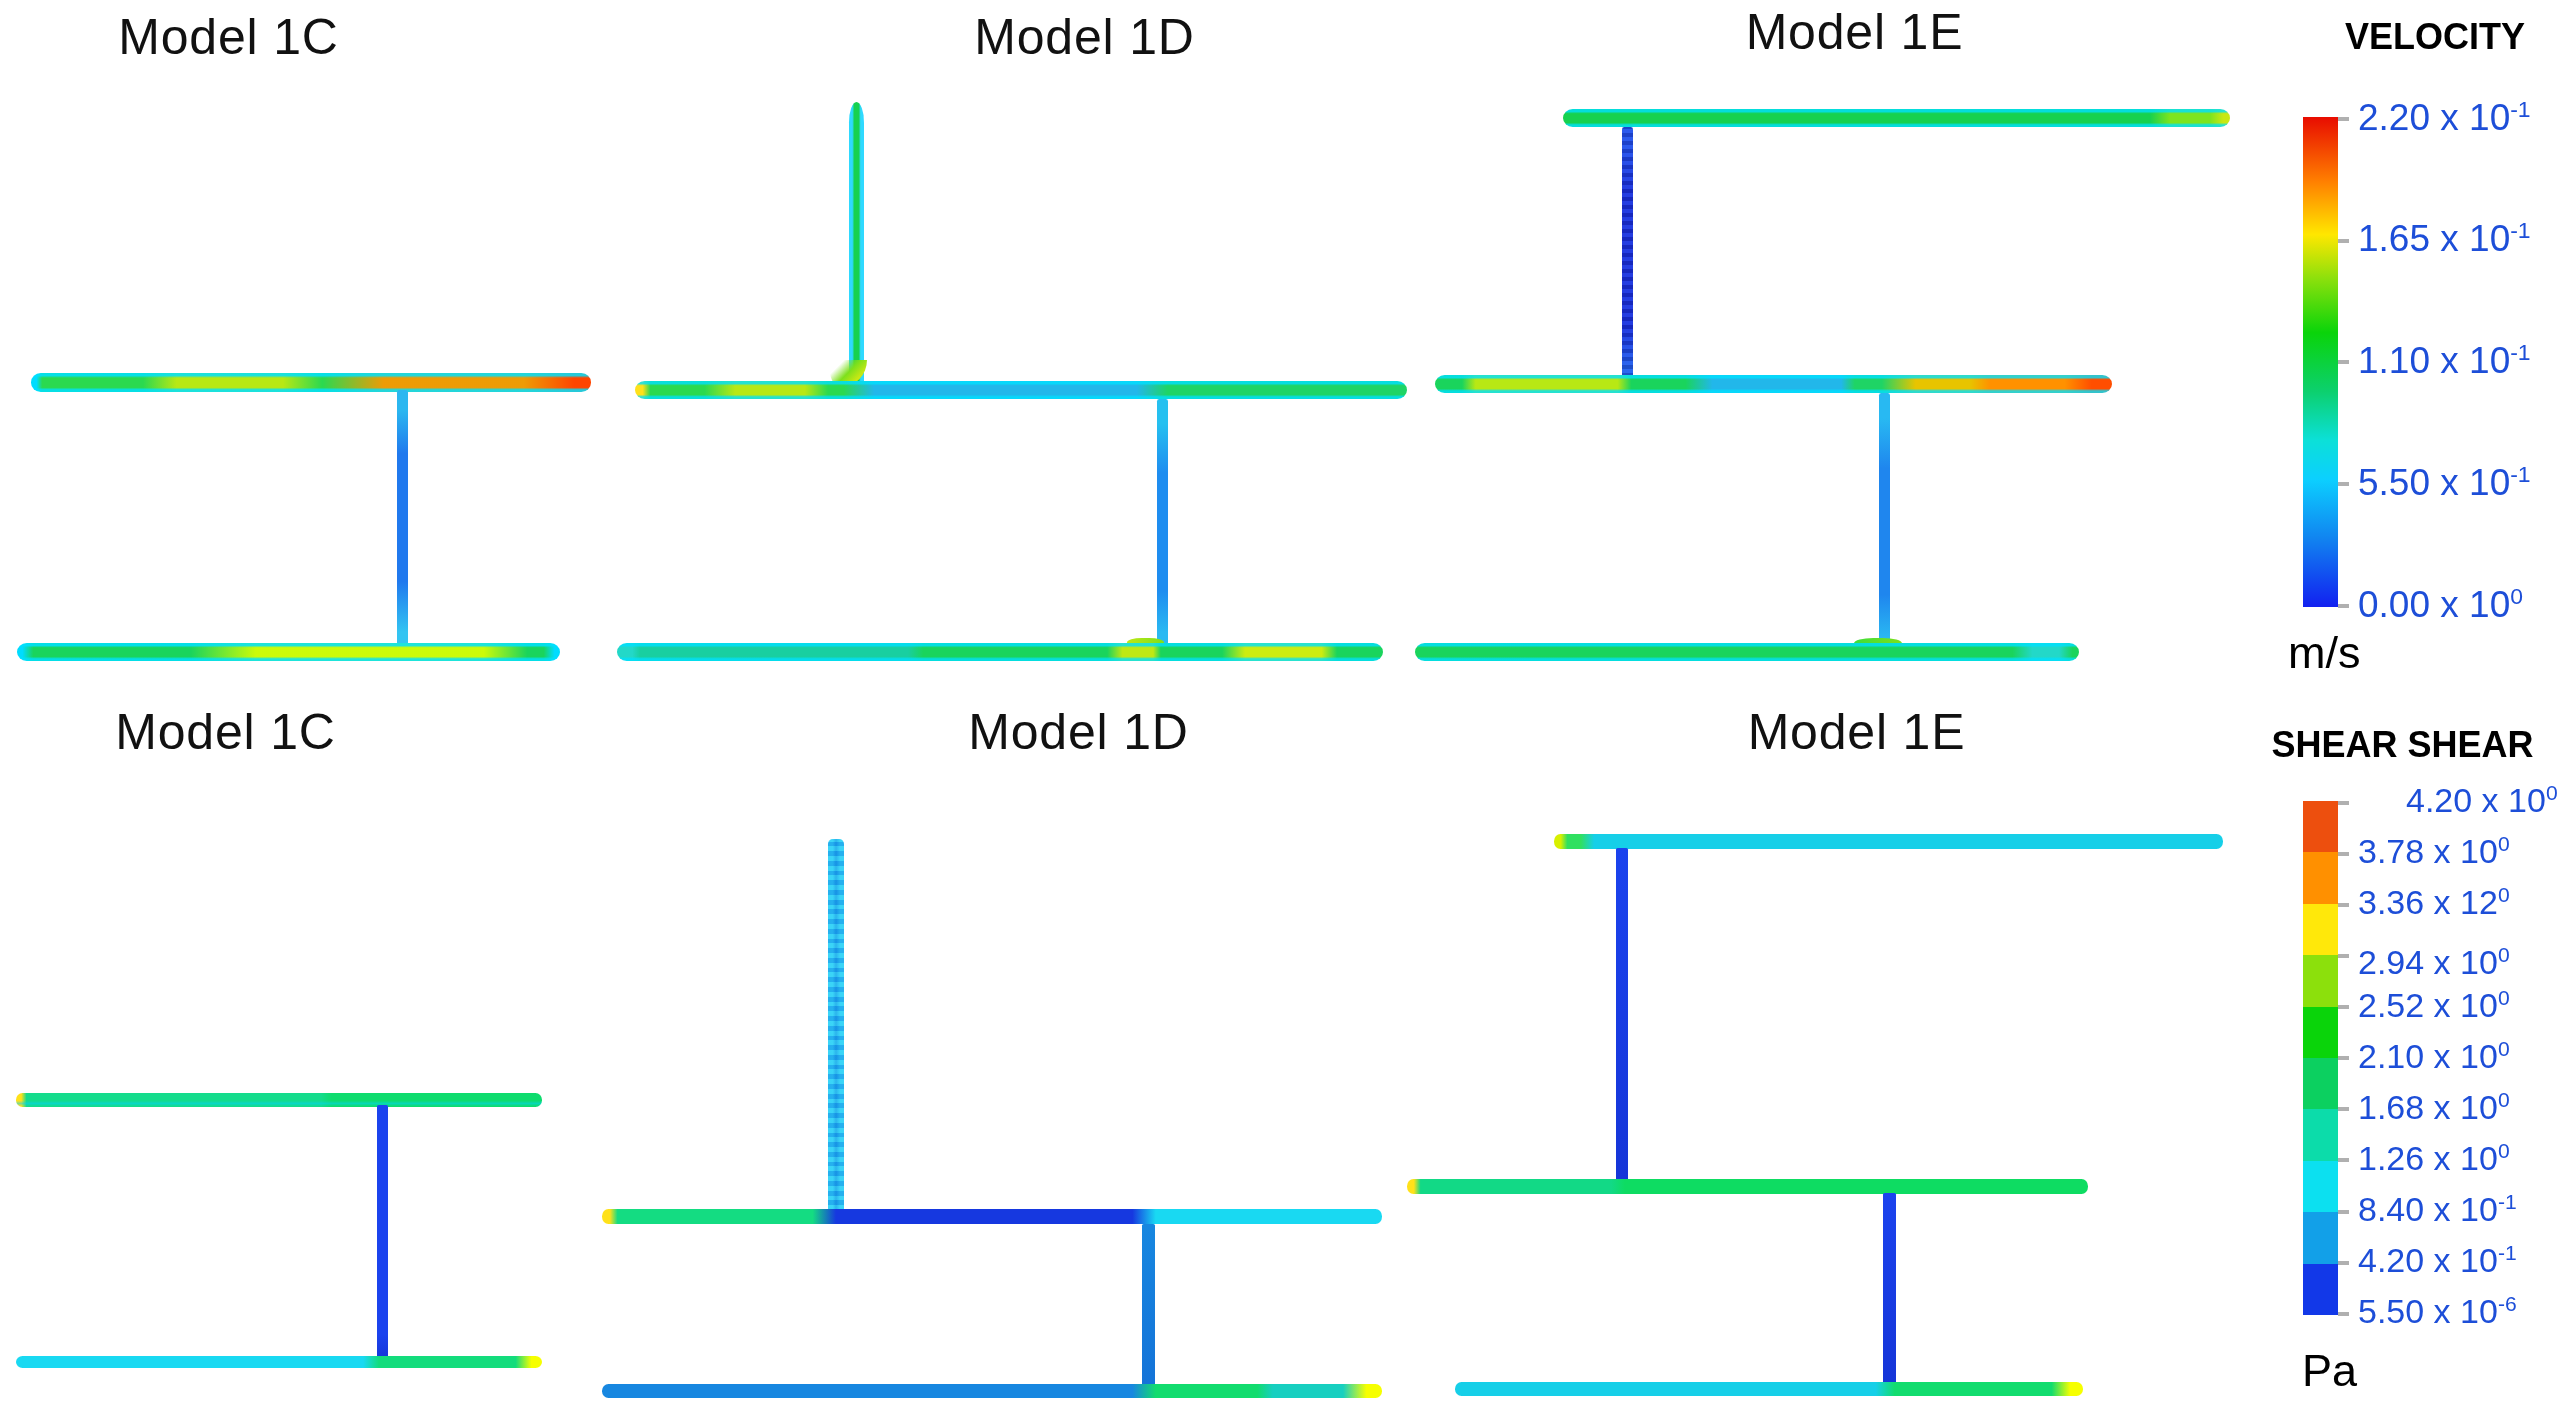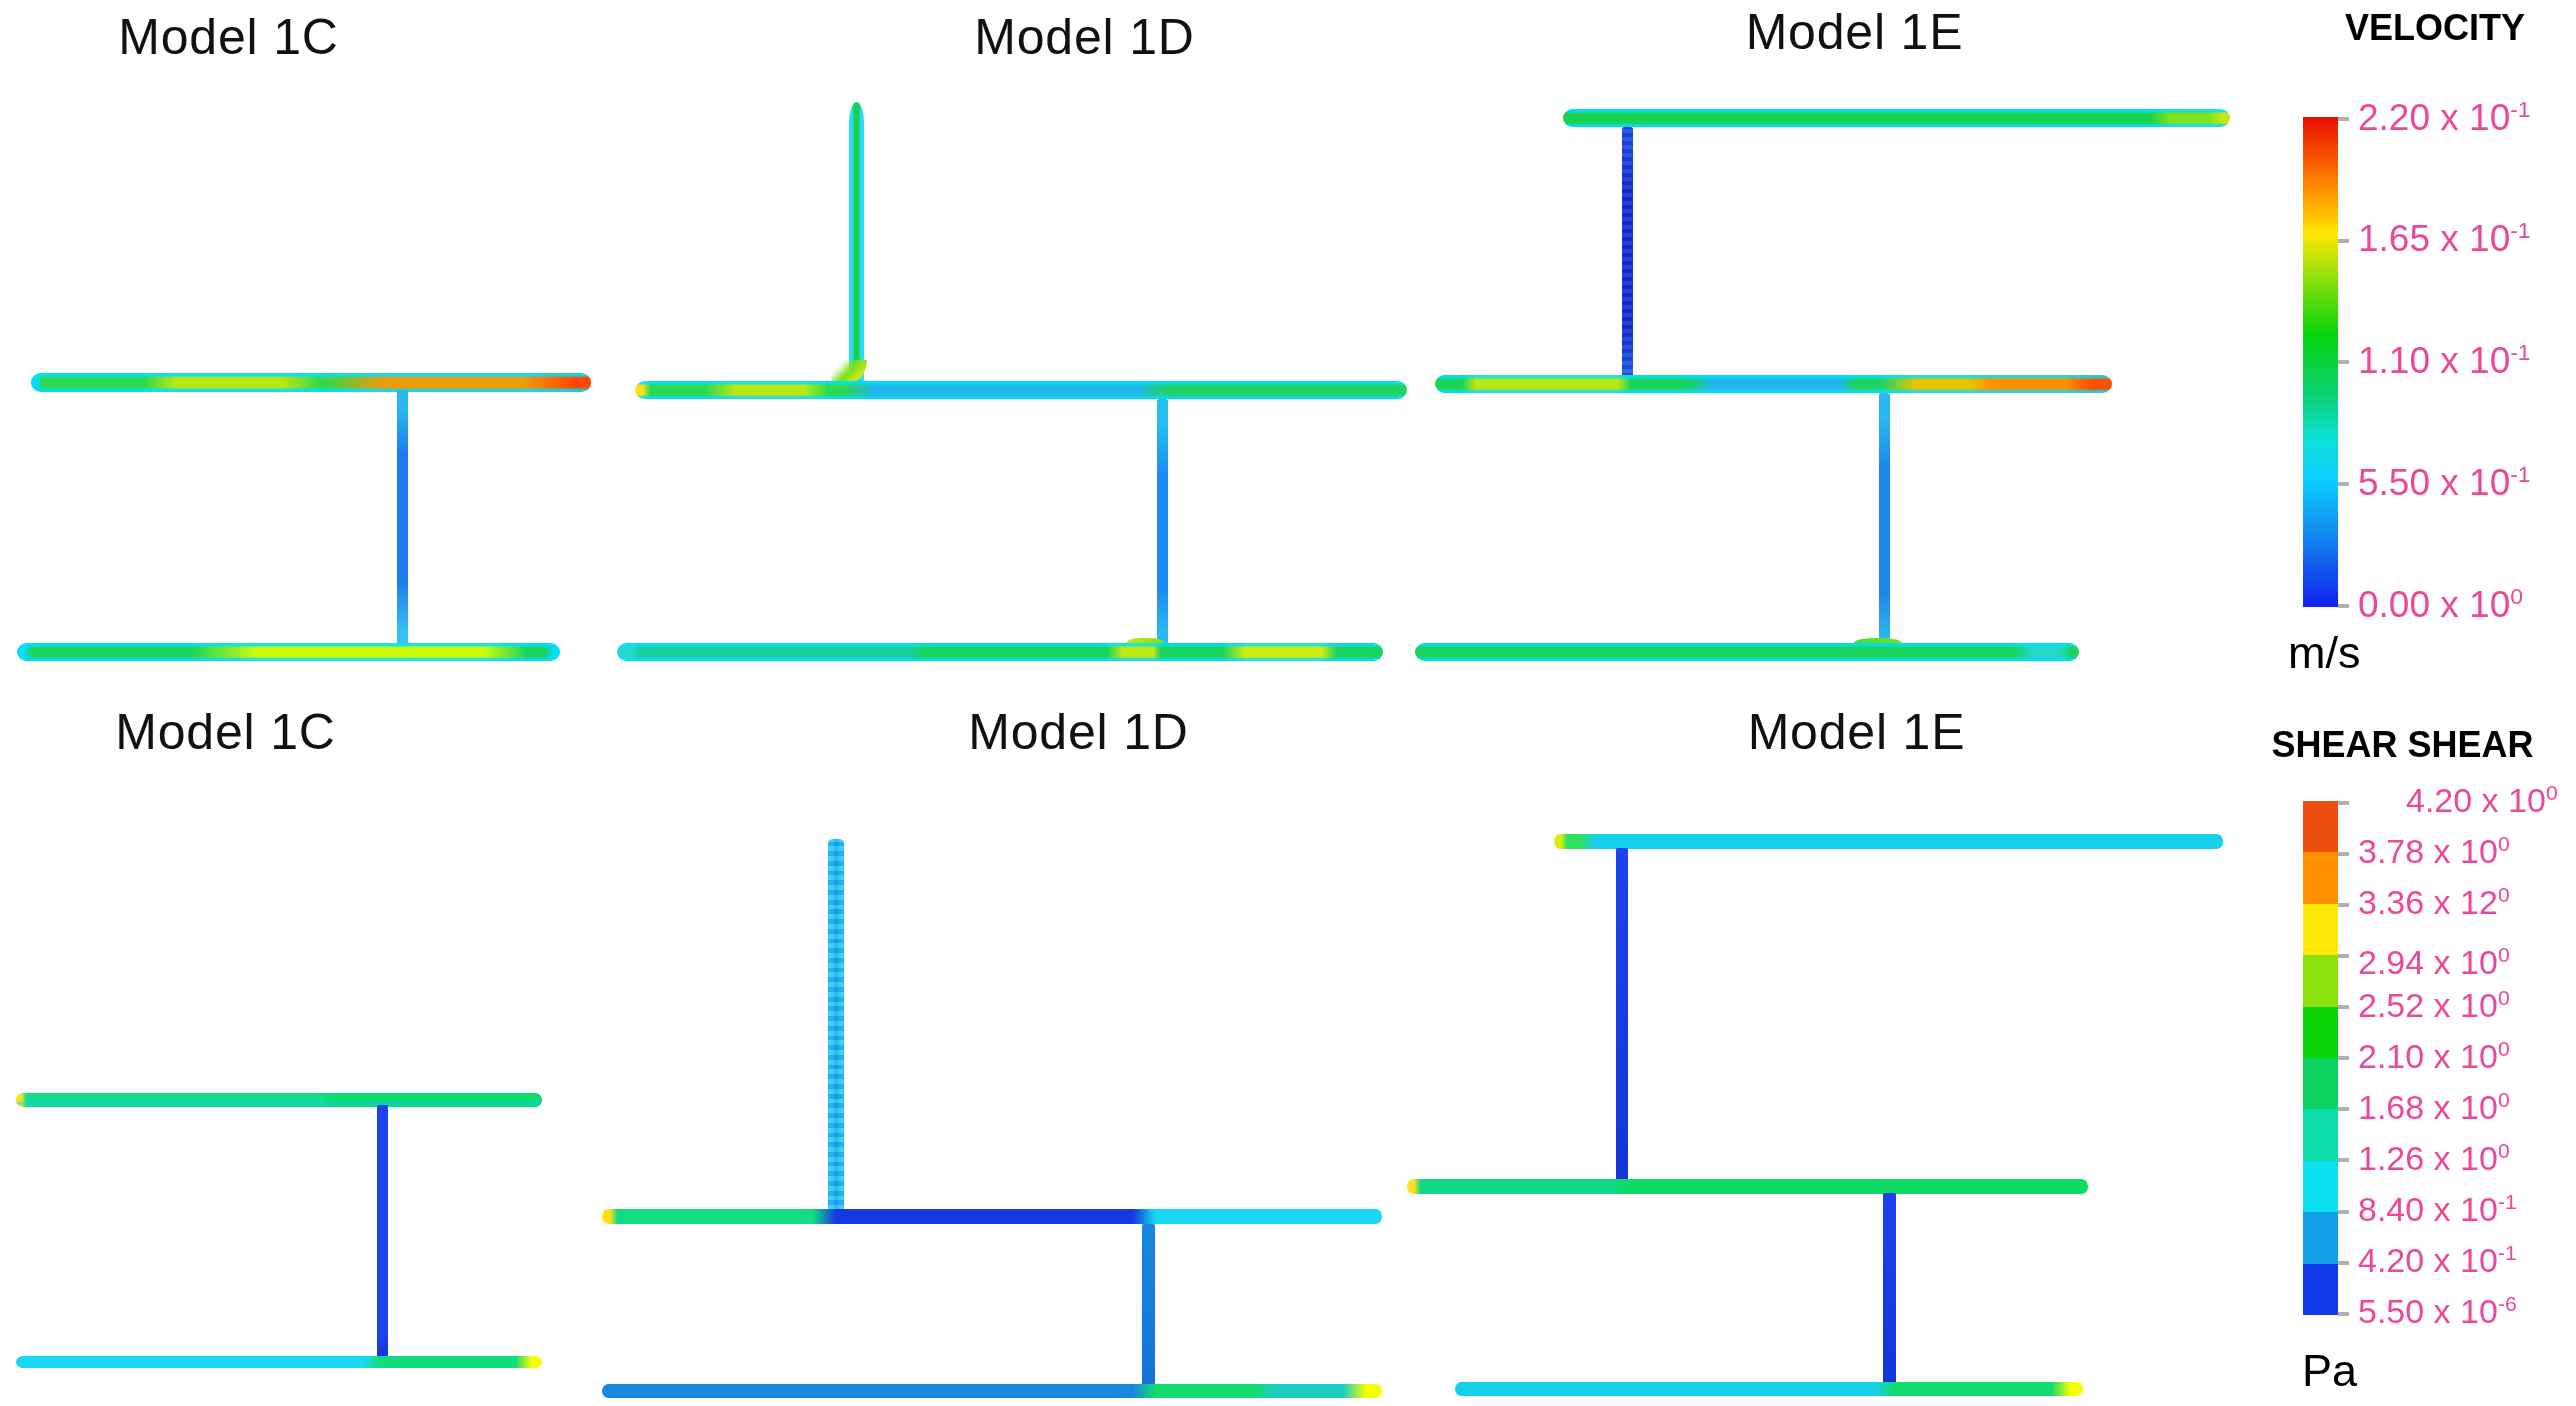--- a/index.html
+++ b/index.html
@@ -5,21 +5,21 @@
   html,body{margin:0;padding:0;background:#ffffff;}
   #canvas{position:relative;width:2576px;height:1407px;background:#ffffff;overflow:hidden;
           font-family:"Liberation Sans", sans-serif;}
   .model-title{position:absolute;width:371px;text-align:center;font-size:50px;color:#111;
                font-weight:400;letter-spacing:0.8px;}
   .cb-title{position:absolute;text-align:center;font-size:36px;font-weight:700;color:#000;}
   .unit-label{position:absolute;font-size:45px;color:#000;}
   .shape{position:absolute;}
   .colorbar{position:absolute;left:2303px;width:35px;}
   .cb-tick{position:absolute;width:10.5px;height:4px;background:#b0b0b0;}
-  .cb-label{position:absolute;white-space:nowrap;color:#ec4899;transform:translateY(-54%);}
+  .cb-label{position:absolute;white-space:nowrap;color:#1d4ed8;transform:translateY(-54%);}
   .cb-label sup{font-size:62%;vertical-align:super;}
 </style>
 </head>
 <body>
 
 <div id="canvas">
 
   <div class="model-title" style="left:43px;top:8px">Model 1C</div>
   <div class="model-title" style="left:899px;top:8px">Model 1D</div>
   <div class="model-title" style="left:1669px;top:3.2px">Model 1E</div>
@@ -51,21 +51,21 @@
       <div class="shape" style="left: 602px; top: 1209px; width: 780px; height: 14.5px; background: linear-gradient(90deg, rgb(255, 225, 26) 0px, rgb(255, 225, 26) 1%, rgb(20, 220, 130) 2%, rgb(20, 220, 130) 27%, rgb(22, 56, 224) 30%, rgb(22, 56, 224) 68%, rgb(25, 217, 242) 71%, rgb(25, 217, 242) 100%); border-radius: 6.5px / 50%;"></div>
       <div class="shape" style="left: 1142px; top: 1224px; width: 13px; height: 161px; background: linear-gradient(rgb(23, 135, 224), rgb(20, 115, 216)); border-radius: 1.6px;"></div>
       <div class="shape" style="left: 602px; top: 1384px; width: 780px; height: 13.7px; background: linear-gradient(90deg, rgb(23, 135, 224) 0px, rgb(23, 135, 224) 68%, rgb(18, 220, 110) 71%, rgb(18, 220, 110) 84%, rgb(23, 207, 192) 86%, rgb(23, 207, 192) 95%, rgb(246, 255, 0) 98%, rgb(246, 255, 0) 100%); border-radius: 6.5px / 50%;"></div>
       <div class="shape" style="left: 1554px; top: 834px; width: 669px; height: 14.5px; background: linear-gradient(90deg, rgb(216, 240, 0) 0px, rgb(216, 240, 0) 1%, rgb(48, 224, 96) 2%, rgb(48, 224, 96) 4%, rgb(22, 207, 232) 6%, rgb(22, 207, 232) 100%); border-radius: 6.5px / 50%;"></div>
       <div class="shape" style="left: 1616px; top: 848px; width: 12px; height: 332px; background: linear-gradient(rgb(27, 67, 238), rgb(21, 53, 216)); border-radius: 1.6px;"></div>
       <div class="shape" style="left: 1407px; top: 1179px; width: 681px; height: 14.5px; background: linear-gradient(90deg, rgb(255, 225, 26) 0px, rgb(255, 225, 26) 1%, rgb(18, 217, 134) 2%, rgb(18, 217, 134) 30%, rgb(14, 220, 98) 32%, rgb(14, 220, 98) 100%); border-radius: 6.5px / 50%;"></div>
       <div class="shape" style="left: 1883px; top: 1193px; width: 13px; height: 190px; background: linear-gradient(rgb(27, 67, 238), rgb(21, 53, 216)); border-radius: 1.6px;"></div>
       <div class="shape" style="left: 1455px; top: 1382px; width: 628px; height: 13.7px; background: linear-gradient(90deg, rgb(22, 207, 232) 0px, rgb(22, 207, 232) 67%, rgb(18, 220, 110) 70%, rgb(18, 220, 110) 95%, rgb(246, 255, 0) 98%, rgb(246, 255, 0) 100%); border-radius: 6.5px / 50%;"></div>
     </div>
 
-  <div class="cb-title" style="left:2306px;top:7px;width:258px">VELOCITY</div>
+  <div class="cb-title" style="left:2306px;top:16px;width:258px">VELOCITY</div>
   <div id="velocity-colorbar" class="colorbar" style="top: 117px; height: 490px; background: linear-gradient(rgb(232, 12, 0) 0%, rgb(255, 126, 0) 13%, rgb(255, 231, 0) 24%, rgb(140, 224, 12) 33%, rgb(10, 212, 10) 44%, rgb(12, 208, 110) 56%, rgb(12, 224, 216) 66%, rgb(12, 207, 255) 74%, rgb(17, 132, 240) 86%, rgb(18, 32, 240) 100%);"></div>
   <div id="velocity-labels">
       <div class="cb-tick" style="left: 2338px; top: 117px;"></div>
       <div class="cb-label" style="left: 2358px; top: 119px; font-size: 37px;"><span>2.20 x 10</span><sup>-1</sup></div>
       <div class="cb-tick" style="left: 2338px; top: 239px;"></div>
       <div class="cb-label" style="left: 2358px; top: 240px; font-size: 37px;"><span>1.65 x 10</span><sup>-1</sup></div>
       <div class="cb-tick" style="left: 2338px; top: 360px;"></div>
       <div class="cb-label" style="left: 2358px; top: 362px; font-size: 37px;"><span>1.10 x 10</span><sup>-1</sup></div>
       <div class="cb-tick" style="left: 2338px; top: 482px;"></div>
       <div class="cb-label" style="left: 2358px; top: 484px; font-size: 37px;"><span>5.50 x 10</span><sup>-1</sup></div>

